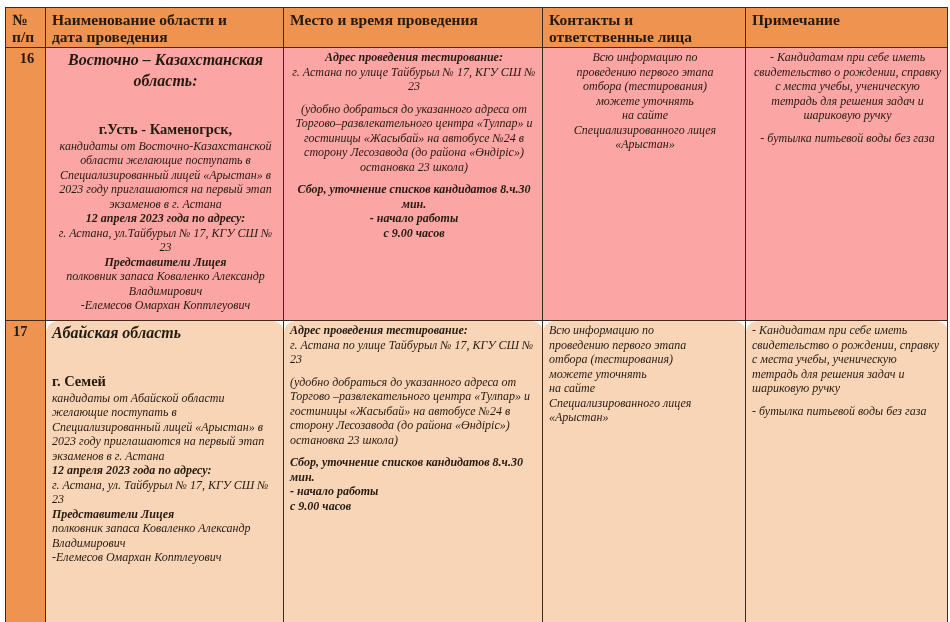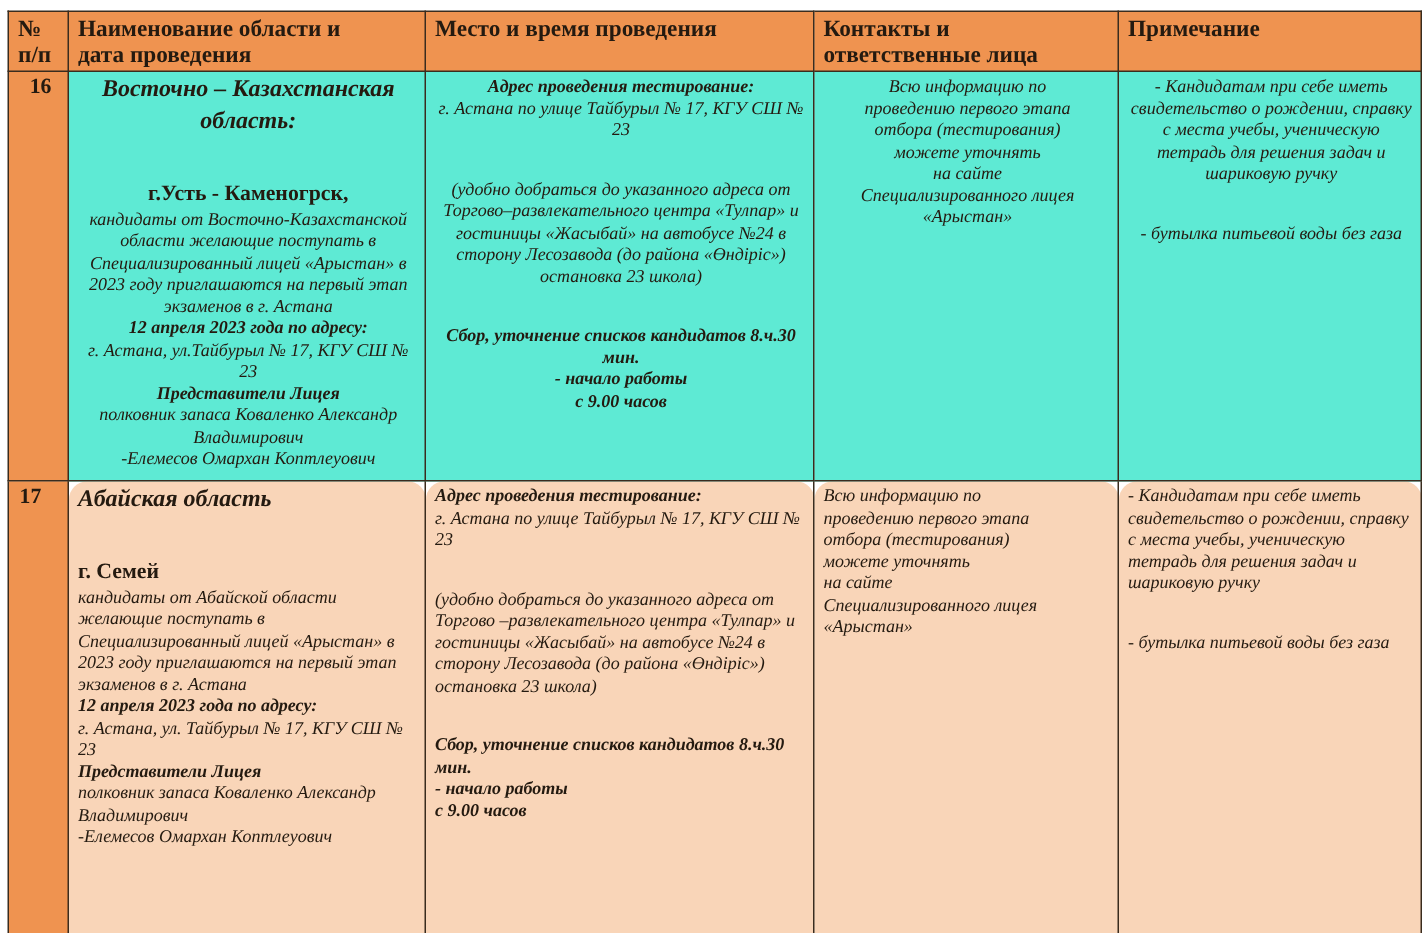--- a/index.html
+++ b/index.html
@@ -11,29 +11,29 @@
   th,td{border:1.5px solid #3a2c1e;vertical-align:top;
       padding:2px 4px 2px 6px;}
   thead th{background:#ef9350;text-align:left;
       font-size:15.5px;font-weight:bold;line-height:1.1;
       padding-top:3px;white-space:pre-line;}
   tr.head{height:35px;}
   tr.row-16{height:273px;text-align:center;}
   tr.row-17{height:334px;}
   td.numcell{background:#ef9350;font-weight:bold;font-size:14.5px;
       padding-left:7px;}
-  tr.row-16 td.body{background:#5eead4;}
+  tr.row-16 td.body{background:#fca5a5;}
   tr.row-17 td.body{background:#f9d5b8;border-radius:12px;}
   p{margin:0;font-size:12px;line-height:1.21;}
   .t-i{font-style:italic;}
   .t-bi{font-style:italic;font-weight:bold;}
   .t-b{font-weight:bold;}
   .t-big{font-size:16px;line-height:1.3;}
   .t-sub{font-size:14.5px;line-height:1.3;margin-top:28px;}
-  .gap{margin-top:25px;}
+  .gap{margin-top:8px;}
   .pre{white-space:pre-line;}
 </style>
 </head>
 <body>
 
 <div class="page">
   <table class="sched">
     <colgroup>
       <col style="width:40px">
       <col style="width:238px">

